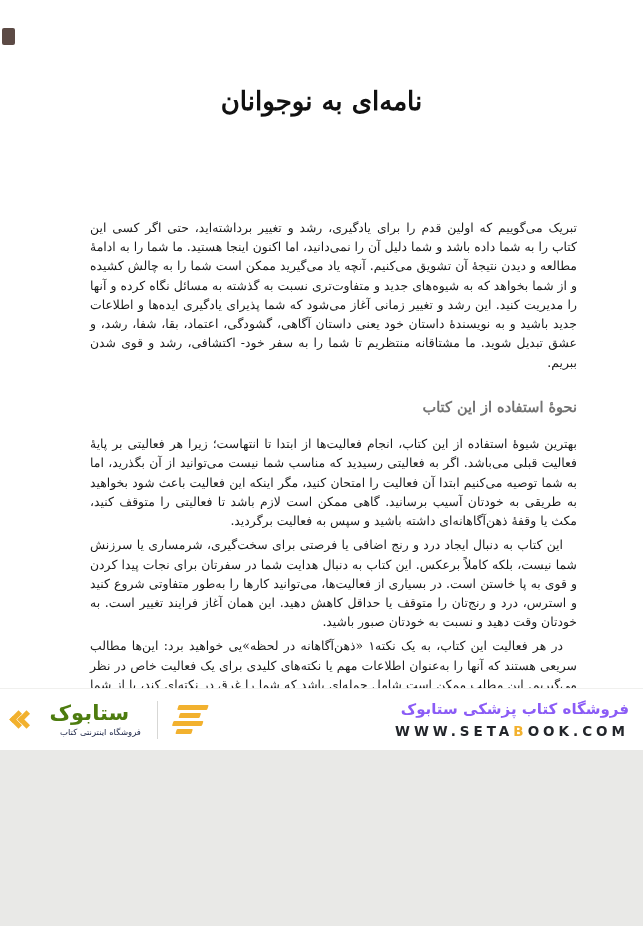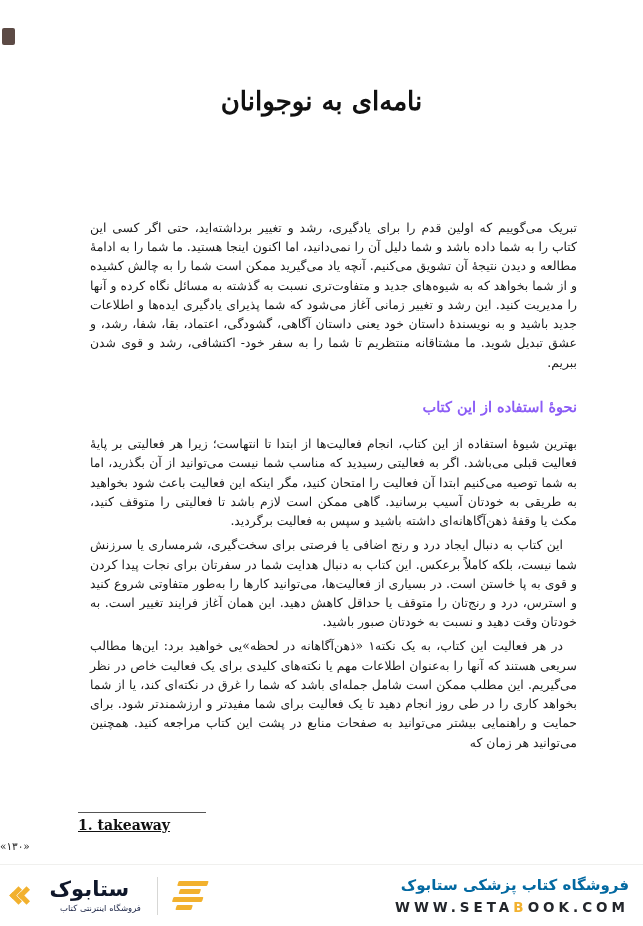--- a/index.html
+++ b/index.html
@@ -4,21 +4,21 @@
 <style>
   * { margin: 0; padding: 0; box-sizing: border-box; }
   html, body { background: #e9e9e7; }
   body {
     width: 643px; height: 926px;
     font-family: "DejaVu Serif", serif;
     position: relative;
   }
   .page {
     position: absolute; inset: 0;
-    width: 643px; height: 926px;
+    width: 643px; height: 750px;
     background: #ffffff;
     overflow: hidden;
   }
   .scan-artifact {
     position: absolute; left: 2px; top: 28px;
     width: 13px; height: 17px;
     background: #3f2a24; opacity: .85;
     border-radius: 2px;
   }
   .book-title {
@@ -40,21 +40,21 @@
     font-size: 12.4px;
     line-height: 1.55;
     color: #1b1b1b;
     overflow: hidden;
   }
   .para { margin: 0 0 5px 0; }
   .para.indented { text-indent: 14px; }
   .section-heading {
     font-weight: bold;
     font-size: 14.5px;
-    color: #8b5cf6;
+    color: #737373;
     margin: 24px 0 16px 0;
   }
   .footnote-block {
     position: absolute;
     left: 78px; top: 812px;
     width: 240px;
     direction: ltr;
     text-align: left;
   }
   .footnote-rule {
@@ -100,21 +100,21 @@
     width: 13px; height: 13px;
     border-left: 5px solid #F2B12E;
     border-bottom: 5px solid #F2B12E;
     transform: rotate(45deg);
     margin-right: -5px;
   }
   .brand-block { text-align: center; }
   .brand-fa {
     font-size: 21px;
     font-weight: bold;
-    color: #0f172a;
+    color: #4d7c0f;
     direction: rtl;
     line-height: 1.1;
   }
   .brand-tagline {
     font-size: 8.5px;
     color: #1E2748;
     direction: rtl;
     margin-top: 2px;
     margin-left: 22px;
   }
@@ -137,21 +137,21 @@
   }
   .bar-1 { width: 30px; }
   .bar-2 { width: 21px; margin-right: 5px; }
   .bar-3 { width: 30px; }
   .bar-4 { width: 16px; margin-right: 8px; }
   .footer-right { text-align: right; }
   .store-title {
     direction: rtl;
     font-size: 15px;
     font-weight: bold;
-    color: #0369a1;
+    color: #8b5cf6;
     line-height: 1.2;
   }
   .website {
     margin-top: 5px;
     font-size: 13.5px;
     font-weight: bold;
     color: #23262b;
     letter-spacing: 4px;
     direction: ltr;
   }

